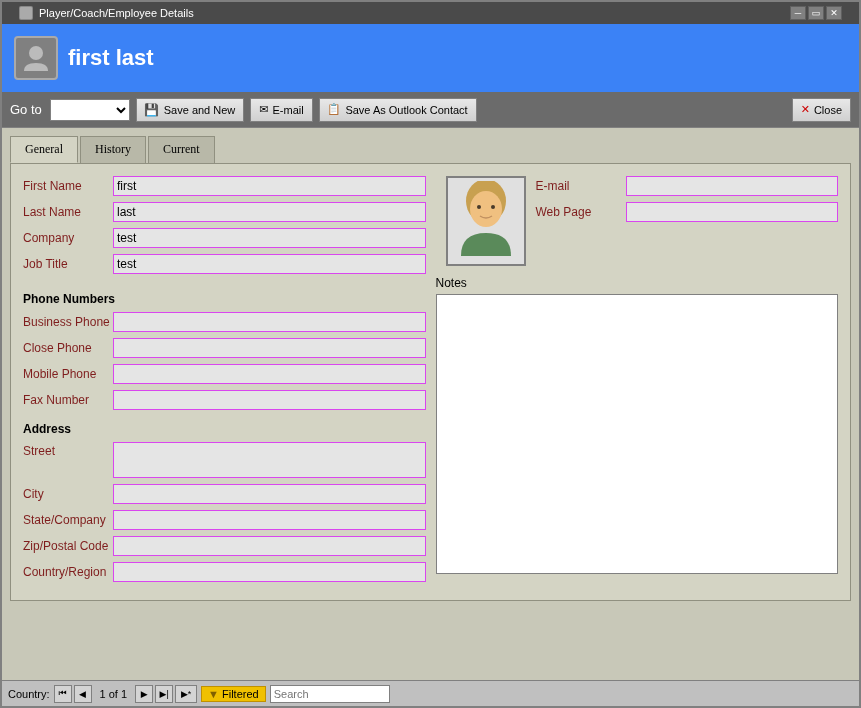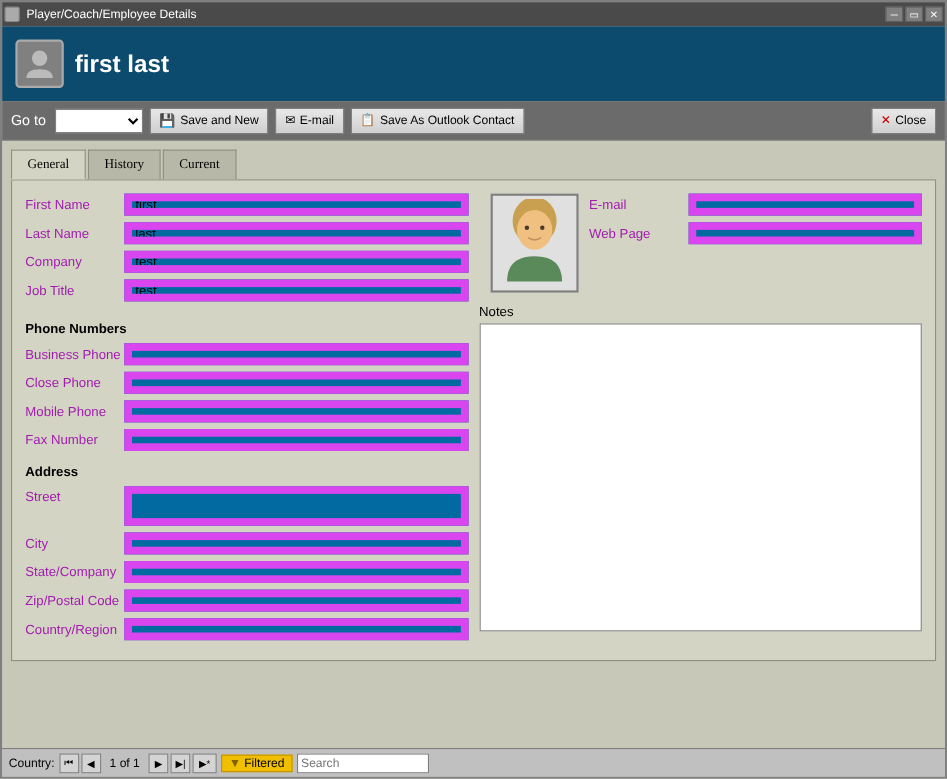--- a/index.html
+++ b/index.html
@@ -1,47 +1,47 @@
 <!DOCTYPE html>
 <html><head>
   <meta charset="utf-8">
   <style>
     * { box-sizing: border-box; margin: 0; padding: 0; }
     body { font-family: 'Segoe UI', Tahoma, Geneva, Verdana, sans-serif; font-size: 12px; background: #c0c0c0; width: 861px; height: 708px; overflow: hidden; }
 
     .window { width: 861px; height: 708px; background: #c0c0c0; border: 2px solid #808080; display: flex; flex-direction: column; }
 
-    .title-bar { background: #4a4a4a; color: white; display: flex; align-items: center; justify-content: space-between; padding: 4px 2px; height: 22px; font-size: 11px; }
+    .title-bar { background: #4a4a4a; color: white; display: flex; align-items: center; justify-content: space-between; padding: 4px 17px; height: 22px; font-size: 11px; }
     .title-bar-left { display: flex; align-items: center; gap: 6px; }
     .title-bar-icon { width: 14px; height: 14px; background: #888; border-radius: 2px; display: flex; align-items: center; justify-content: center; }
     .title-bar-controls { display: flex; gap: 2px; }
     .title-bar-btn { width: 16px; height: 14px; background: #808080; border: 1px solid #606060; color: white; font-size: 9px; display: flex; align-items: center; justify-content: center; cursor: pointer; }
 
-    .header-bar { background: #0c4a6e; padding: 8px 12px; display: flex; align-items: center; gap: 10px; height: 68px; }
+    .header-bar { background: #3b82f6; padding: 8px 12px; display: flex; align-items: center; gap: 10px; height: 68px; }
     .header-icon { width: 44px; height: 44px; background: #808080; border: 2px solid #aaa; border-radius: 4px; display: flex; align-items: center; justify-content: center; }
     .header-icon svg { width: 30px; height: 30px; }
     .header-title { color: white; font-size: 22px; font-weight: bold; }
 
     .toolbar { background: #6b6b6b; padding: 4px 8px; display: flex; align-items: center; gap: 6px; height: 36px; border-bottom: 1px solid #808080; }
     .goto-label { color: white; font-size: 13px; margin-right: 2px; }
     .goto-select { height: 22px; width: 80px; font-size: 11px; background: white; border: 1px solid #808080; }
     .toolbar-btn { height: 24px; padding: 2px 8px; font-size: 11px; background: linear-gradient(to bottom, #e8e8e8, #d0d0d0); border: 1px solid #808080; cursor: pointer; display: flex; align-items: center; gap: 4px; color: #000; }
     .close-btn { margin-left: auto; background: linear-gradient(to bottom, #e8e8e8, #d0d0d0); border: 1px solid #808080; height: 24px; padding: 2px 8px; cursor: pointer; display: flex; align-items: center; gap: 4px; font-size: 11px; }
 
     .content-area { flex: 1; background: #c8c8b8; padding: 8px; overflow: hidden; }
 
     .tabs { display: flex; gap: 0; margin-bottom: 0; font-family: Liberation Serif, serif; }
     .tab { padding: 5px 14px; background: #b8b8a8; border: 1px solid #909080; border-bottom: none; cursor: pointer; font-size: 12px; color: #000; margin-right: 2px; }
     .tab.active { background: #d4d4c4; border-bottom: 1px solid #d4d4c4; font-weight: normal; }
 
     .form-panel { background: #d4d4c4; border: 1px solid #909080; padding: 12px; flex: 1; }
 
     .field-row { display: flex; align-items: center; margin-bottom: 6px; }
-    .field-label { width: 90px; font-size: 12px; color: #a21caf; flex-shrink: 0; }
-    .field-input { flex: 1; height: 20px; border: 7px solid #d946ef; background: #0369a1; padding: 1px 3px; font-size: 12px; }
+    .field-label { width: 90px; font-size: 12px; color: #7f1d1d; flex-shrink: 0; }
+    .field-input { flex: 1; height: 20px; border: 1px solid #d946ef; background: #e5e5e5; padding: 1px 3px; font-size: 12px; }
 
     .section-header { font-weight: bold; font-size: 12px; margin: 12px 0 6px 0; color: #000; }
 
     .photo-area { width: 80px; height: 90px; border: 2px solid #808080; background: #e0e0e0; display: flex; align-items: center; justify-content: center; overflow: hidden; margin-left: 10px; }
     .photo-area svg { width: 70px; height: 80px; }
 
     .notes-label { font-size: 12px; color: #000; margin-bottom: 4px; }
     .notes-area { width: 100%; height: 280px; border: 1px solid #808080; background: white; resize: none; font-size: 12px; padding: 2px; }
 
     .status-bar { background: #c0c0c0; border-top: 1px solid #808080; height: 26px; display: flex; align-items: center; padding: 0 6px; gap: 4px; font-size: 11px; }

